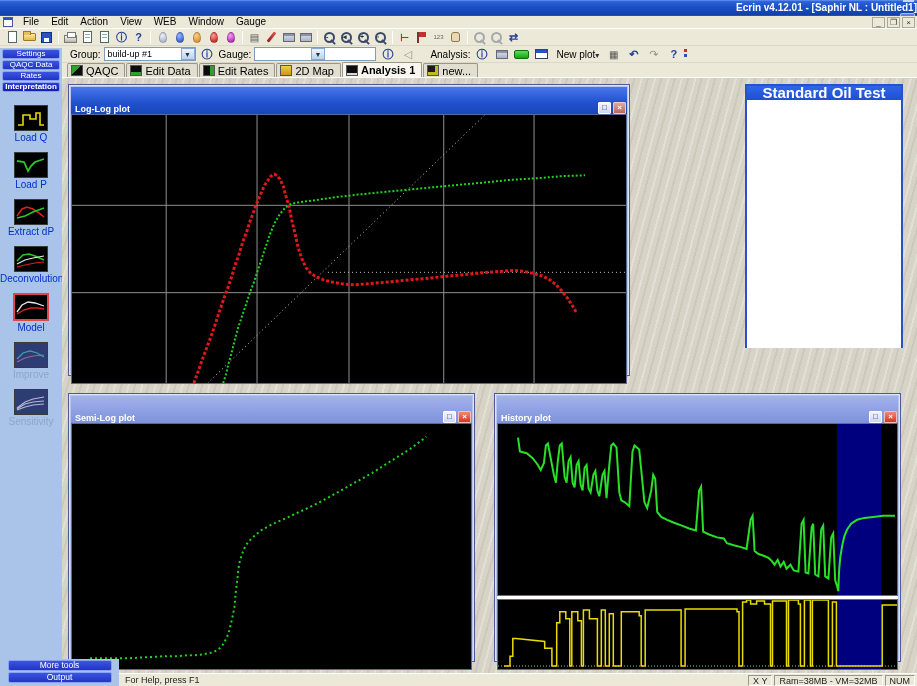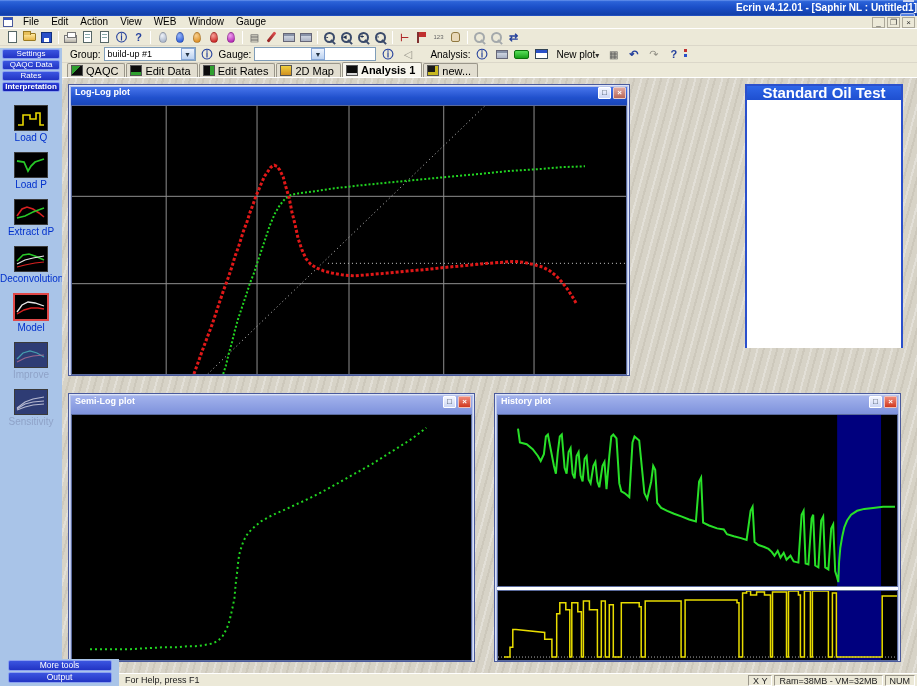--- a/index.html
+++ b/index.html
@@ -102,21 +102,21 @@
   .tool-label{font-size:10px;color:#0030cc;margin-top:1px;}
   .tool.disabled .tool-label{color:#8fa3c8;}
   .sidebar-footer{position:absolute;left:0;bottom:0;width:119px;height:27px;background:#a9c4e8;z-index:5;}
   .foot-btn{display:block;width:104px;height:11px;margin:1px auto;border:1px solid #8aa0f0;border-radius:2px;
     background:linear-gradient(#3b55e0,#2234c4);color:#fff;font-size:8.5px;line-height:9px;text-align:center;}
   
   .workspace{position:absolute;left:62px;top:78px;right:0;bottom:13px;
     background:#d7d3c7;
     background-image:repeating-linear-gradient(105deg,rgba(255,255,255,.28) 0 2px,rgba(0,0,0,0) 2px 6px,rgba(186,180,166,.35) 6px 8px,rgba(0,0,0,0) 8px 13px);}
   .mdi{position:absolute;background:#b8c4ea;border:1px solid #4a5a9c;box-shadow:inset 0 0 0 1px #dce4f8;padding:2px;}
-  .mdi-title{height:18px;display:flex;align-items:flex-start;color:#fff;font-size:9px;font-weight:bold;padding:0 1px 0 4px;}
+  .mdi-title{height:27px;display:flex;align-items:flex-end;color:#fff;font-size:9px;font-weight:bold;padding:0 1px 0 4px;}
   .mdi-title.active{background:linear-gradient(180deg,#4876ec,#2050cc 60%,#1a46b8);}
   .mdi-title.inactive{background:linear-gradient(180deg,#a2b2ec,#7e92dc);}
   .mdi-title .wtitle{flex:1;}
   .mdi-btn{width:13px;height:12px;margin-left:2px;border:1px solid #fff;border-radius:1px;
     background:linear-gradient(#f4f6ff,#ccd6f4);color:#234;font-size:8px;line-height:10px;text-align:center;}
   .mdi-btn.close-bright{background:linear-gradient(#f08a78,#d03820);color:#fff;border-color:#f0c0b8;font-weight:bold;}
   .mdi-btn.close-dim{background:linear-gradient(#e0a8a0,#b86858);color:#fff;border-color:#e8ccc8;font-weight:bold;}
   .mdi-body{background:#000;border:1px solid #5a6a9c;position:relative;overflow:hidden;}
   #win-loglog{left:6px;top:6px;width:562px;height:292px;}
   #win-loglog .mdi-body{height:270px;}

